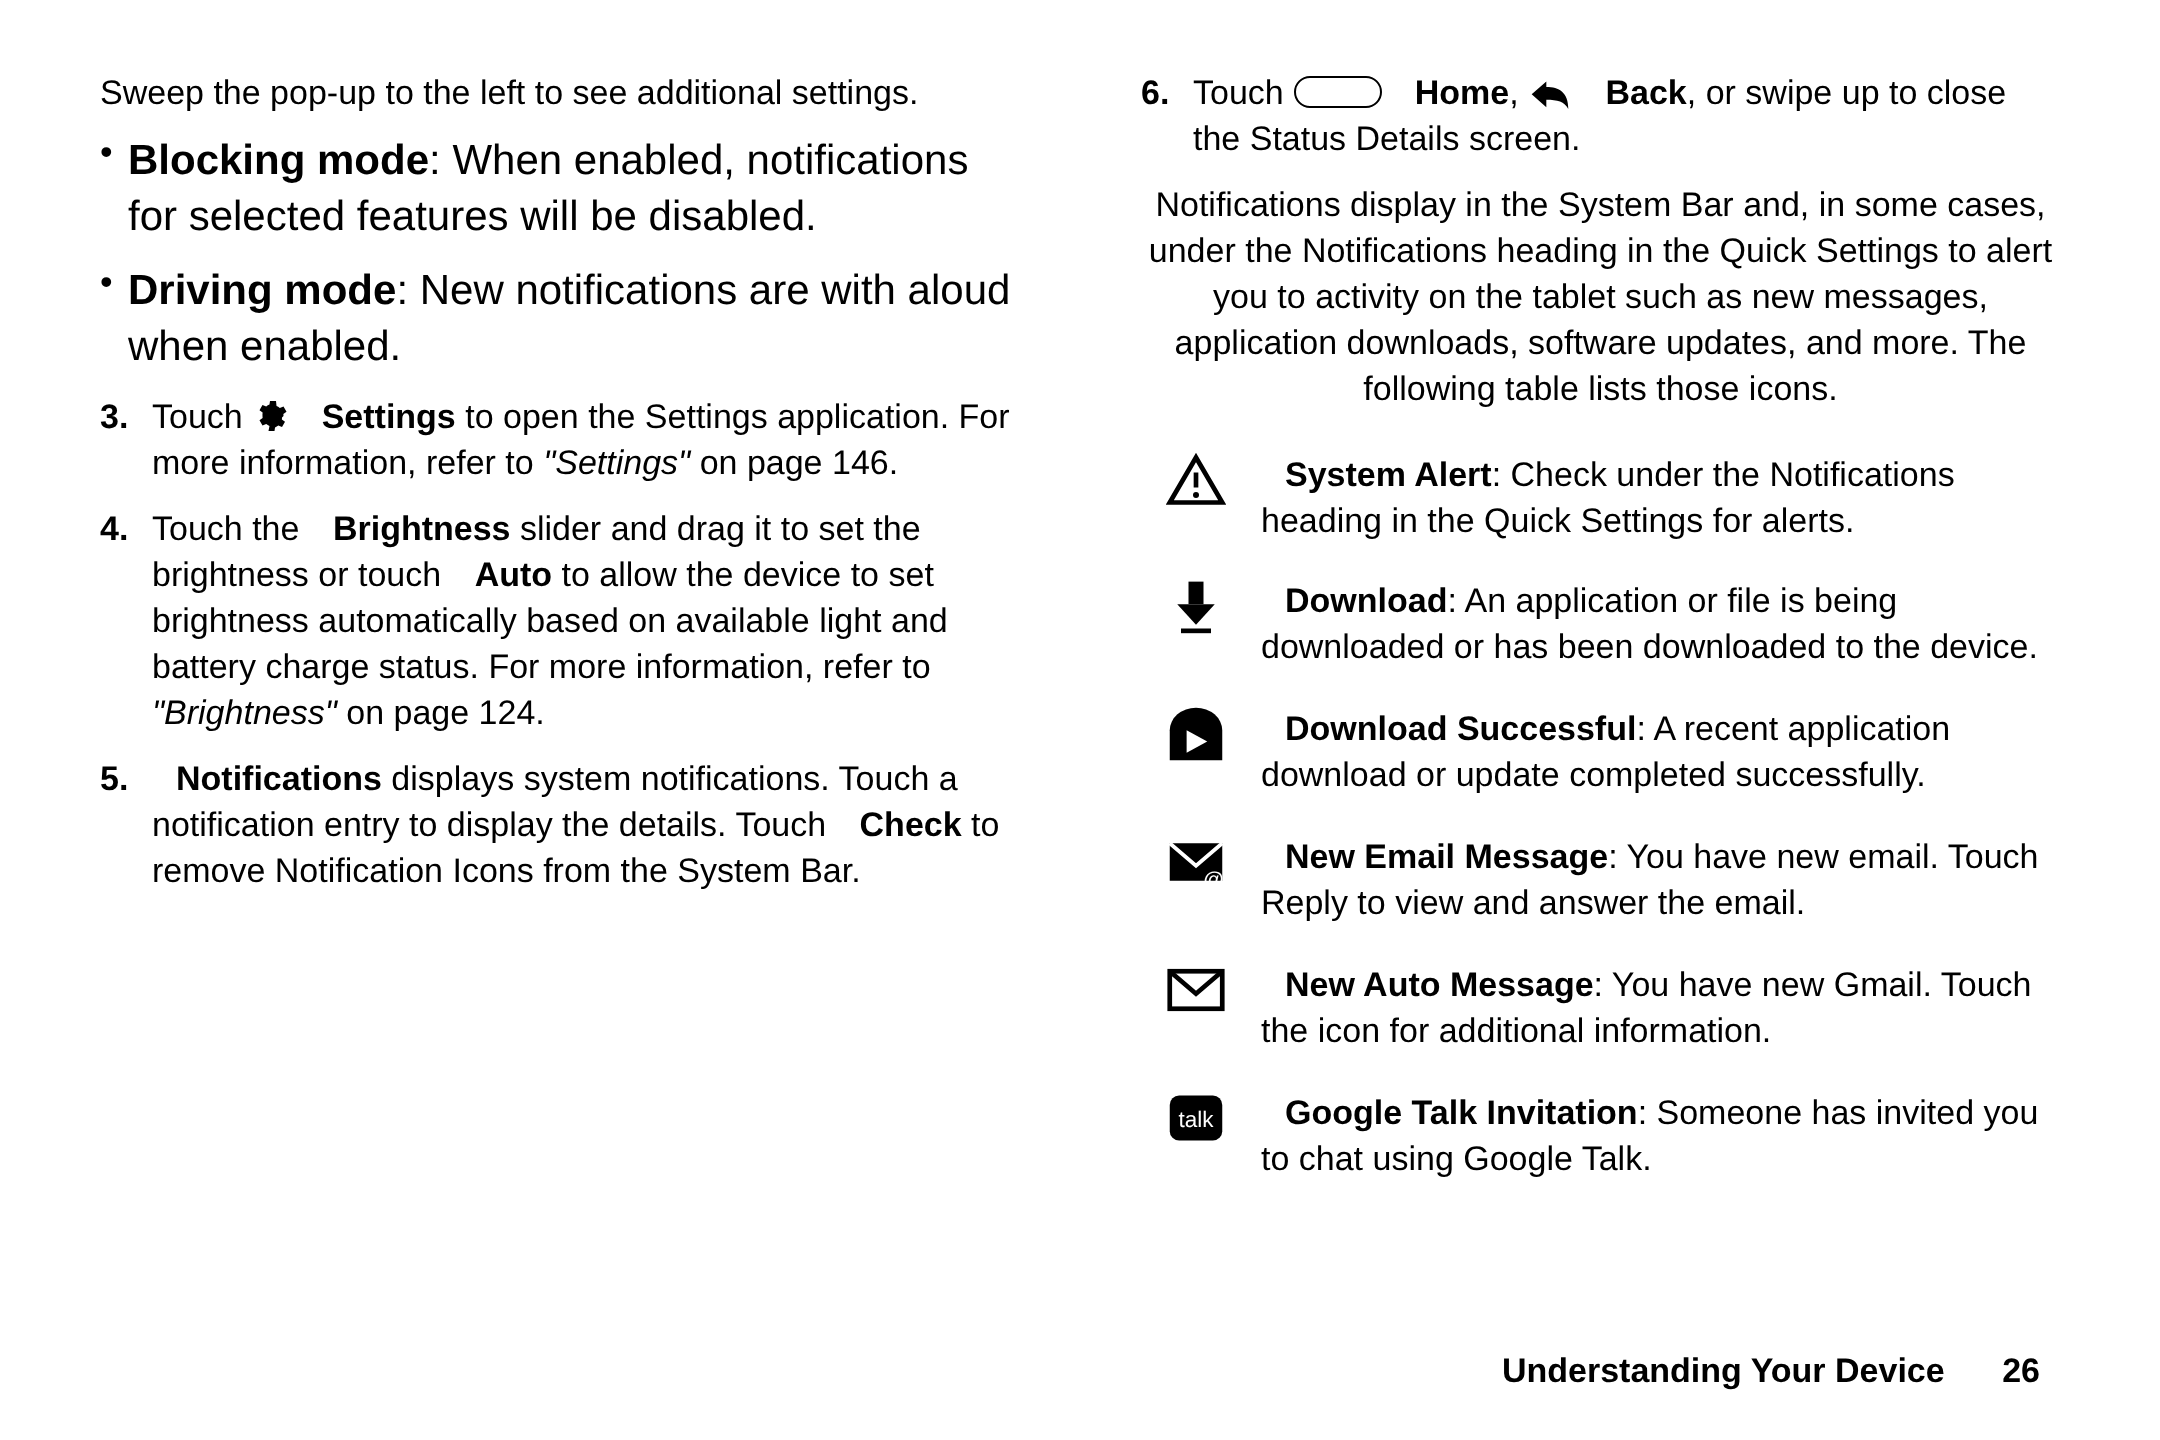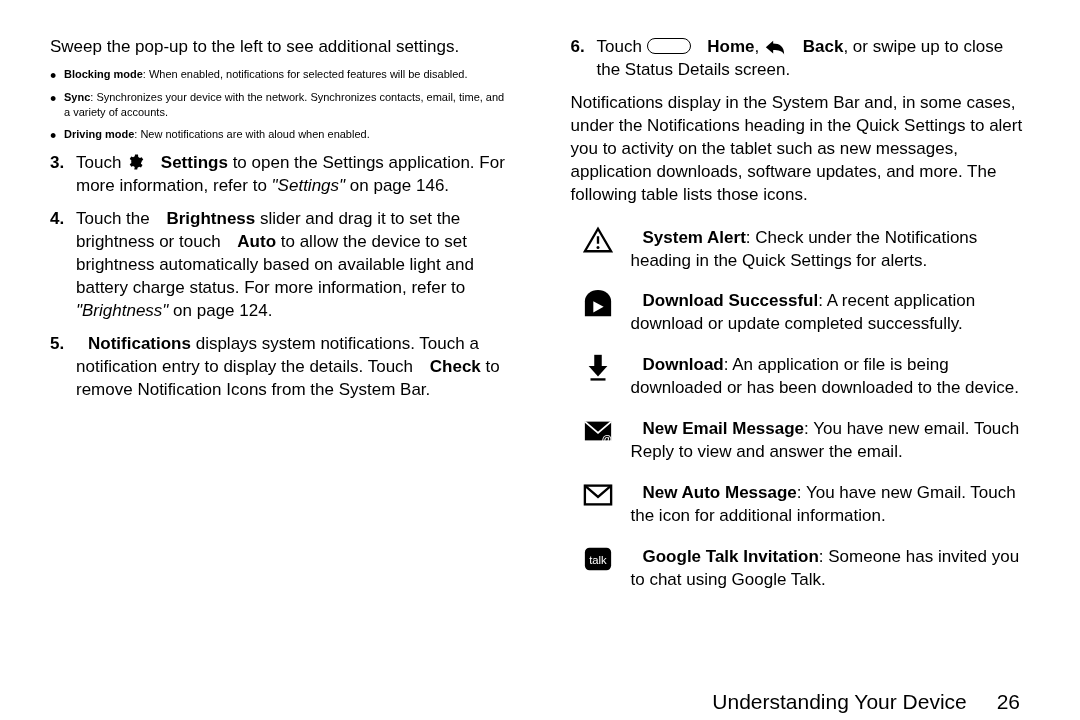--- a/index.html
+++ b/index.html
@@ -25,21 +25,21 @@
     flex: 1 1 50%;
     font-size: 17px;
   }
   .col p { margin: 0 0 6px 0; }
   .intro { margin-bottom: 10px; }
   .bullets { margin: 8px 0 10px 0; padding: 0; list-style: none; }
   .bullets li {
     position: relative;
     padding-left: 14px;
     margin-bottom: 8px;
-    font-size: 11px;
+    font-size: 21px;
   }
   .bullets li::before {
     content: "•";
     position: absolute;
     left: 0;
     top: 0;
     font-size: 18px;
     line-height: 1;
   }
   .bullets li b { font-weight: 700; }
@@ -91,40 +91,38 @@
     text-align: center;
     padding-top: 4px;
   }
   .icon-box {
     display: inline-block;
     width: 30px;
     height: 30px;
   }
   .footer {
     position: absolute;
-    bottom: 4px;
+    bottom: 22px;
     right: 60px;
-    font-size: 21px;
+    font-size: 17px;
+    font-weight: bold;
   }
   .footer .pg { margin-left: 24px; }
 </style>
 </head>
 <body>
 
 <div class="page">
 
   <div class="col">
     <p class="intro">Sweep the pop-up to the left to see additional settings.</p>
 
     <ul class="bullets">
       <li>
         <b>Blocking mode</b><span>: When enabled, notifications for selected features will be disabled.</span>
-      </li>
-      <li>
-        <b>Sync</b><span>: Synchronizes your device with the network. Synchronizes contacts, email, time, and a variety of accounts.</span>
       </li>
       <li>
         <b>Driving mode</b><span>: New notifications are with aloud when enabled.</span>
       </li>
     </ul>
 
     <ol class="steps">
       <li>
         <span class="num">3.</span>
         <span>
@@ -168,52 +166,52 @@
           <span class="back-icon">
             <svg viewBox="0 0 24 20">
                 <path fill="#000" d="M10 3 L2 10 L10 17 L10 13 C16 13 20 14 22 18 C22 9 17 6 10 6 Z"></path>
               </svg>
           </span>
           <span class="b"> Back</span><span>, or swipe up to close the Status Details screen.</span>
         </span>
       </li>
     </ol>
 
-    <p style="margin-top:6px;">Notifications display in the System Bar and, in some cases, under the Notifications heading in the Quick Settings to alert you to activity on the tablet such as new messages, application downloads, software updates, and more. The following table lists those icons.</p>
+    <p style="margin-top:6px;text-align:center;">Notifications display in the System Bar and, in some cases, under the Notifications heading in the Quick Settings to alert you to activity on the tablet such as new messages, application downloads, software updates, and more. The following table lists those icons.</p>
 
     <table class="notif-table">
       <tbody>
           <tr>
         <td class="ic"><span class="icon-box">
           <svg viewBox="0 0 32 32">
                   <path fill="none" stroke="#000" stroke-width="2.5" d="M16 4 L30 28 H2 Z"></path>
                   <line x1="16" y1="12" x2="16" y2="20" stroke="#000" stroke-width="2.5"></line>
                   <circle cx="16" cy="24" r="1.6" fill="#000"></circle>
                 </svg>
         </span></td>
         <td><span class="b">System Alert</span><span>: Check under the Notifications heading in the Quick Settings for alerts.</span></td>
       </tr>
       <tr>
         <td class="ic"><span class="icon-box">
           <svg viewBox="0 0 32 32">
-                  <path d="M16 2 A14 12 0 0 0 2 14 L2 30 H30 V14 A14 12 0 0 0 16 2 Z" fill="#000"></path>
-                  <path d="M11 14 L22 20 L11 26 Z" fill="#fff"></path>
-                </svg>
-        </span></td>
-        <td><span class="b">Download Successful</span><span>: A recent application download or update completed successfully.</span></td>
-      </tr>
-      <tr>
-        <td class="ic"><span class="icon-box">
-          <svg viewBox="0 0 32 32">
                   <rect x="12" y="3" width="8" height="12" fill="#000"></rect>
                   <path d="M6 15 H26 L16 26 Z" fill="#000"></path>
                   <rect x="8" y="28" width="16" height="2.5" fill="#000"></rect>
                 </svg>
         </span></td>
         <td><span class="b">Download</span><span>: An application or file is being downloaded or has been downloaded to the device.</span></td>
+      </tr>
+      <tr>
+        <td class="ic"><span class="icon-box">
+          <svg viewBox="0 0 32 32">
+                  <path d="M16 2 A14 12 0 0 0 2 14 L2 30 H30 V14 A14 12 0 0 0 16 2 Z" fill="#000"></path>
+                  <path d="M11 14 L22 20 L11 26 Z" fill="#fff"></path>
+                </svg>
+        </span></td>
+        <td><span class="b">Download Successful</span><span>: A recent application download or update completed successfully.</span></td>
       </tr>
       <tr>
         <td class="ic"><span class="icon-box">
           <svg viewBox="0 0 32 32">
                   <rect x="2" y="6" width="28" height="20" fill="#000"></rect>
                   <path d="M2 6 L16 18 L30 6" fill="none" stroke="#fff" stroke-width="2"></path>
                   <text x="20" y="29" font-size="11" fill="#fff" font-family="Arial" font-weight="bold">@</text>
                 </svg>
         </span></td>
         <td><span class="b">New Email Message</span><span>: You have new email. Touch Reply to view and answer the email.</span></td>

